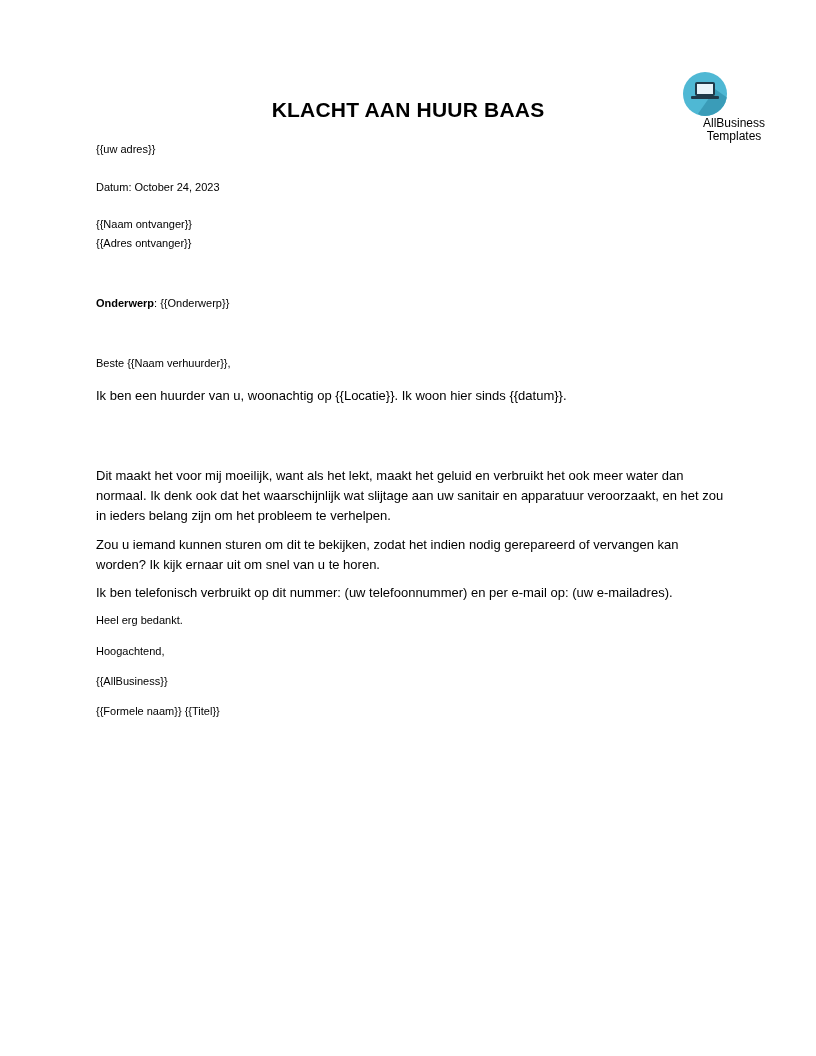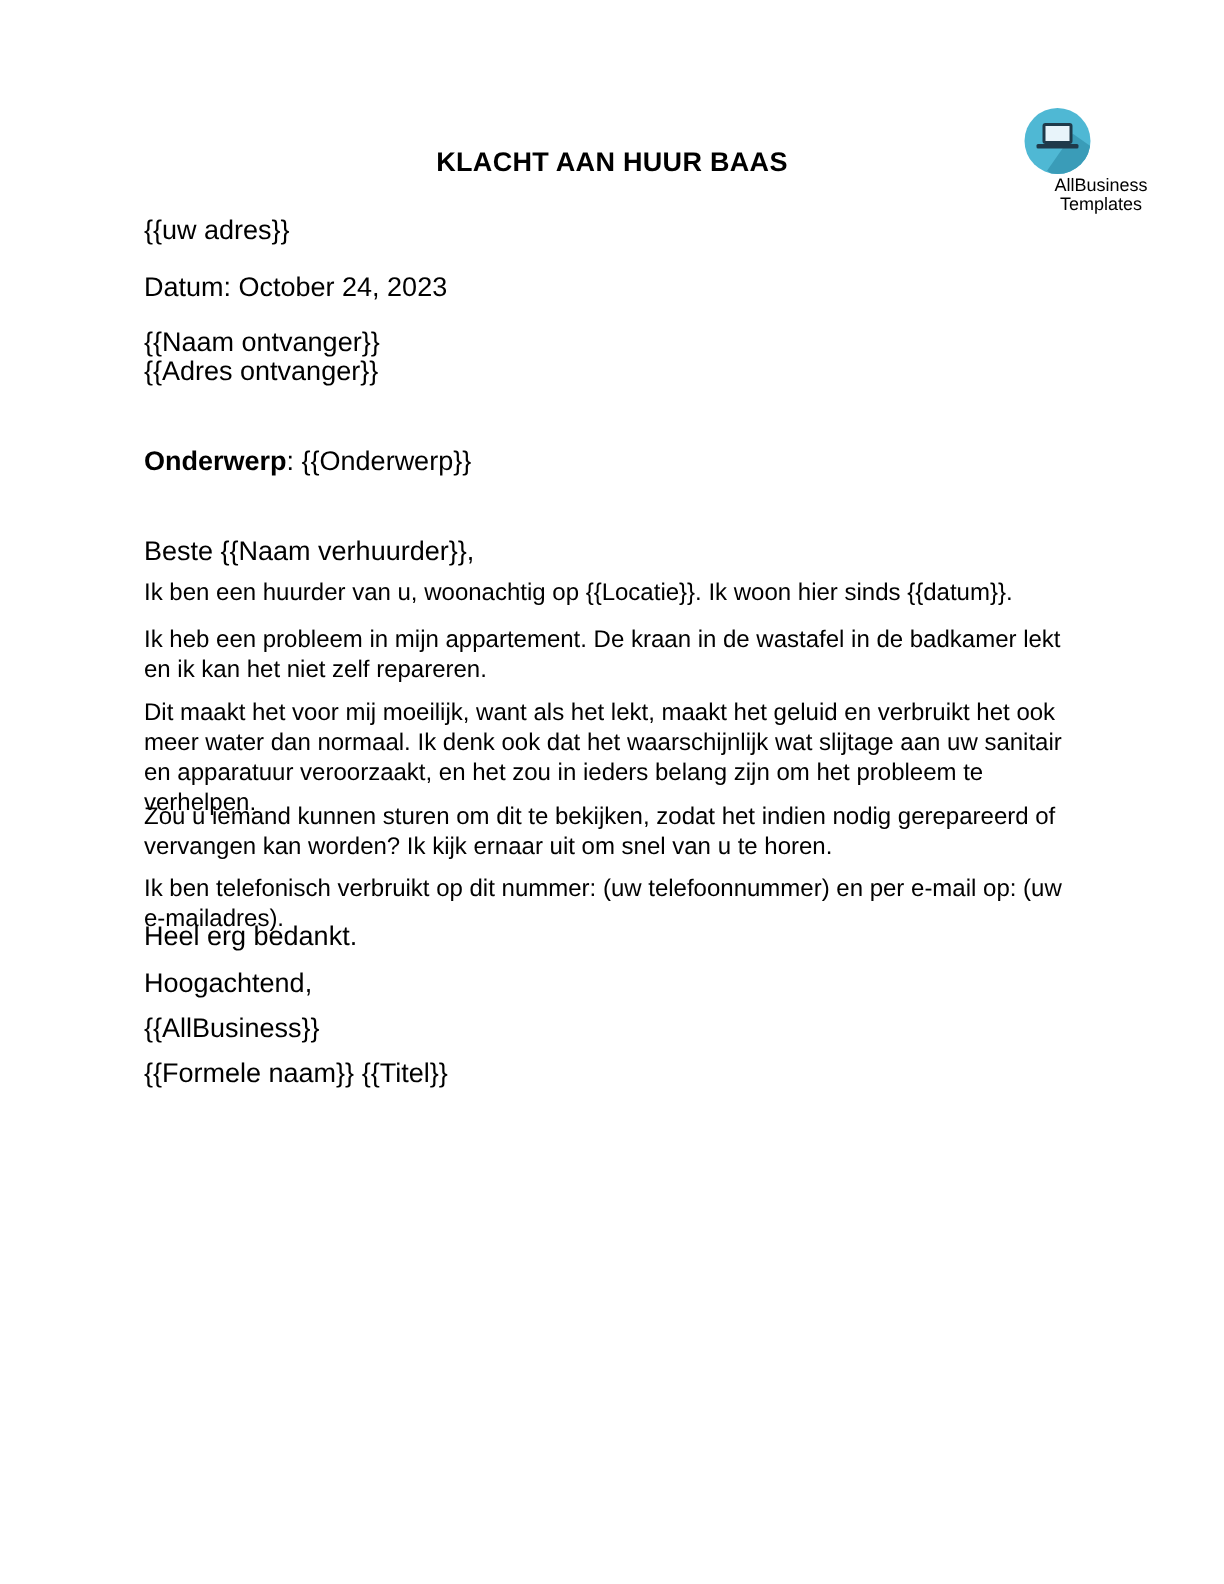--- a/index.html
+++ b/index.html
@@ -1,33 +1,33 @@
 <!DOCTYPE html>
 <html><head>
 <meta charset="utf-8">
 <style>
   html, body { margin: 0; padding: 0; background: #ffffff; }
   body { width: 816px; height: 1056px; position: relative; overflow: hidden;
          font-family: "Liberation Sans", sans-serif; color: #000; }
   .page { position: absolute; left: 0; top: 0; width: 816px; height: 1056px; }
   .title { position: absolute; left: 0; width: 816px; top: 98px; text-align: center;
-           font-weight: bold; font-size: 18px; letter-spacing: 0.2px; }
+           font-weight: bold; font-size: 21px; letter-spacing: 0.2px; }
   .logo { position: absolute; left: 672px; top: 72px; width: 70px; }
   .logo-circle { position: absolute; left: 11px; top: 0; width: 44px; height: 44px; border-radius: 50%;
                  background: #4fb8d4; overflow: hidden; }
   .logo-shadow { position: absolute; left: 20px; top: 26px; width: 40px; height: 30px;
                  background: #3a9cb8; transform: rotate(35deg); }
   .laptop-screen { position: absolute; left: 12px; top: 10px; width: 20px; height: 14px;
                    background: #1f3a4a; border-radius: 2px; }
   .laptop-screen-inner { position: absolute; left: 2px; top: 2px; width: 16px; height: 10px; background: #e8f4fa; }
   .laptop-base { position: absolute; left: 8px; top: 24px; width: 28px; height: 3px; background: #1f3a4a; border-radius: 1px; }
   .logo-text { position: absolute; left: 0; top: 45px; width: 68px; text-align: center;
                font-size: 12px; line-height: 13px; color: #000; margin-left: 28px; }
-  .body-text { position: absolute; left: 96px; width: 630px; font-size: 16px; line-height: 20px; }
-  .line { position: absolute; left: 96px; font-size: 18px; white-space: nowrap; }
+  .body-text { position: absolute; left: 96px; width: 630px; font-size: 13px; line-height: 20px; }
+  .line { position: absolute; left: 96px; font-size: 11px; white-space: nowrap; }
   .bold { font-weight: bold; }
 </style>
 </head>
 <body>
 
 <div class="page">
 
   <div class="logo">
     <div class="logo-circle">
       <div class="logo-shadow"></div>
@@ -49,21 +49,20 @@
   <div class="line" style="top:218px;">{{Naam ontvanger}}</div>
   <div class="line" style="top:237px;">{{Adres ontvanger}}</div>
 
   <div class="line" style="top:297px;">
     <span class="bold">Onderwerp</span><span>: {{Onderwerp}}</span>
   </div>
 
   <div class="line" style="top:357px;">Beste {{Naam verhuurder}},</div>
 
   <div class="body-text" style="top:386px;">Ik ben een huurder van u, woonachtig op {{Locatie}}. Ik woon hier sinds {{datum}}.</div>
-  <div class="body-text" style="top:417px;">Ik heb een probleem in mijn appartement. De kraan in de wastafel in de badkamer lekt en ik kan het niet zelf repareren.</div>
   <div class="body-text" style="top:466px;">Dit maakt het voor mij moeilijk, want als het lekt, maakt het geluid en verbruikt het ook meer water dan normaal. Ik denk ook dat het waarschijnlijk wat slijtage aan uw sanitair en apparatuur veroorzaakt, en het zou in ieders belang zijn om het probleem te verhelpen.</div>
   <div class="body-text" style="top:535px;">Zou u iemand kunnen sturen om dit te bekijken, zodat het indien nodig gerepareerd of vervangen kan worden? Ik kijk ernaar uit om snel van u te horen.</div>
   <div class="body-text" style="top:583px;">Ik ben telefonisch verbruikt op dit nummer: (uw telefoonnummer) en per e-mail op: (uw e-mailadres).</div>
 
   <div class="line" style="top:614px;">Heel erg bedankt.</div>
   <div class="line" style="top:645px;">Hoogachtend,</div>
   <div class="line" style="top:675px;">{{AllBusiness}}</div>
   <div class="line" style="top:705px;">{{Formele naam}} {{Titel}}</div>
 
 </div>

